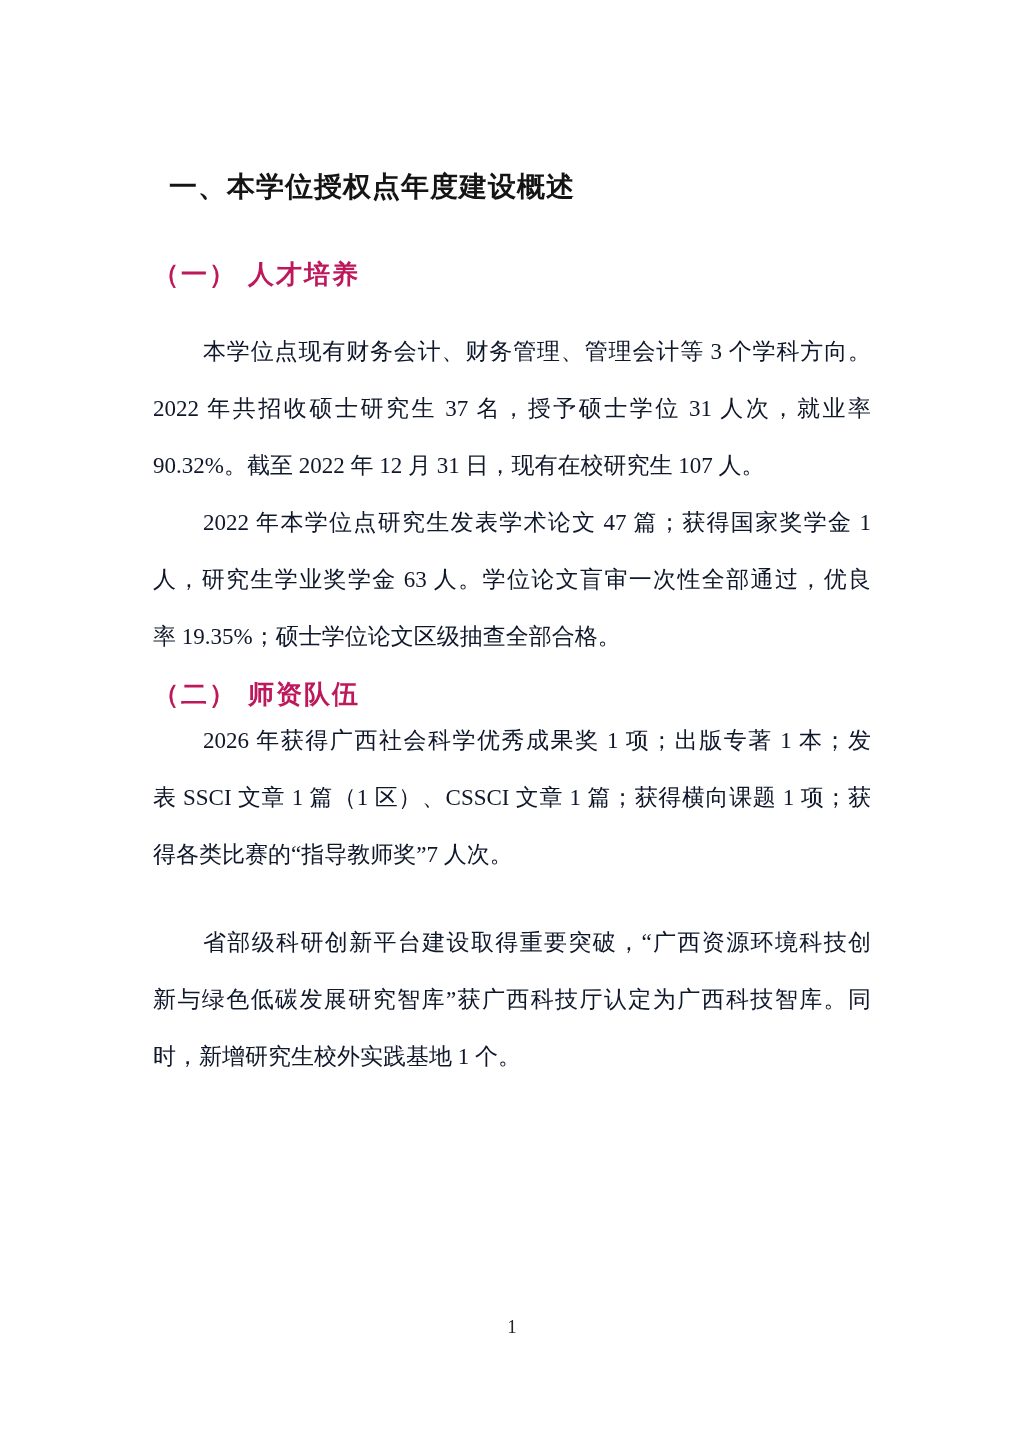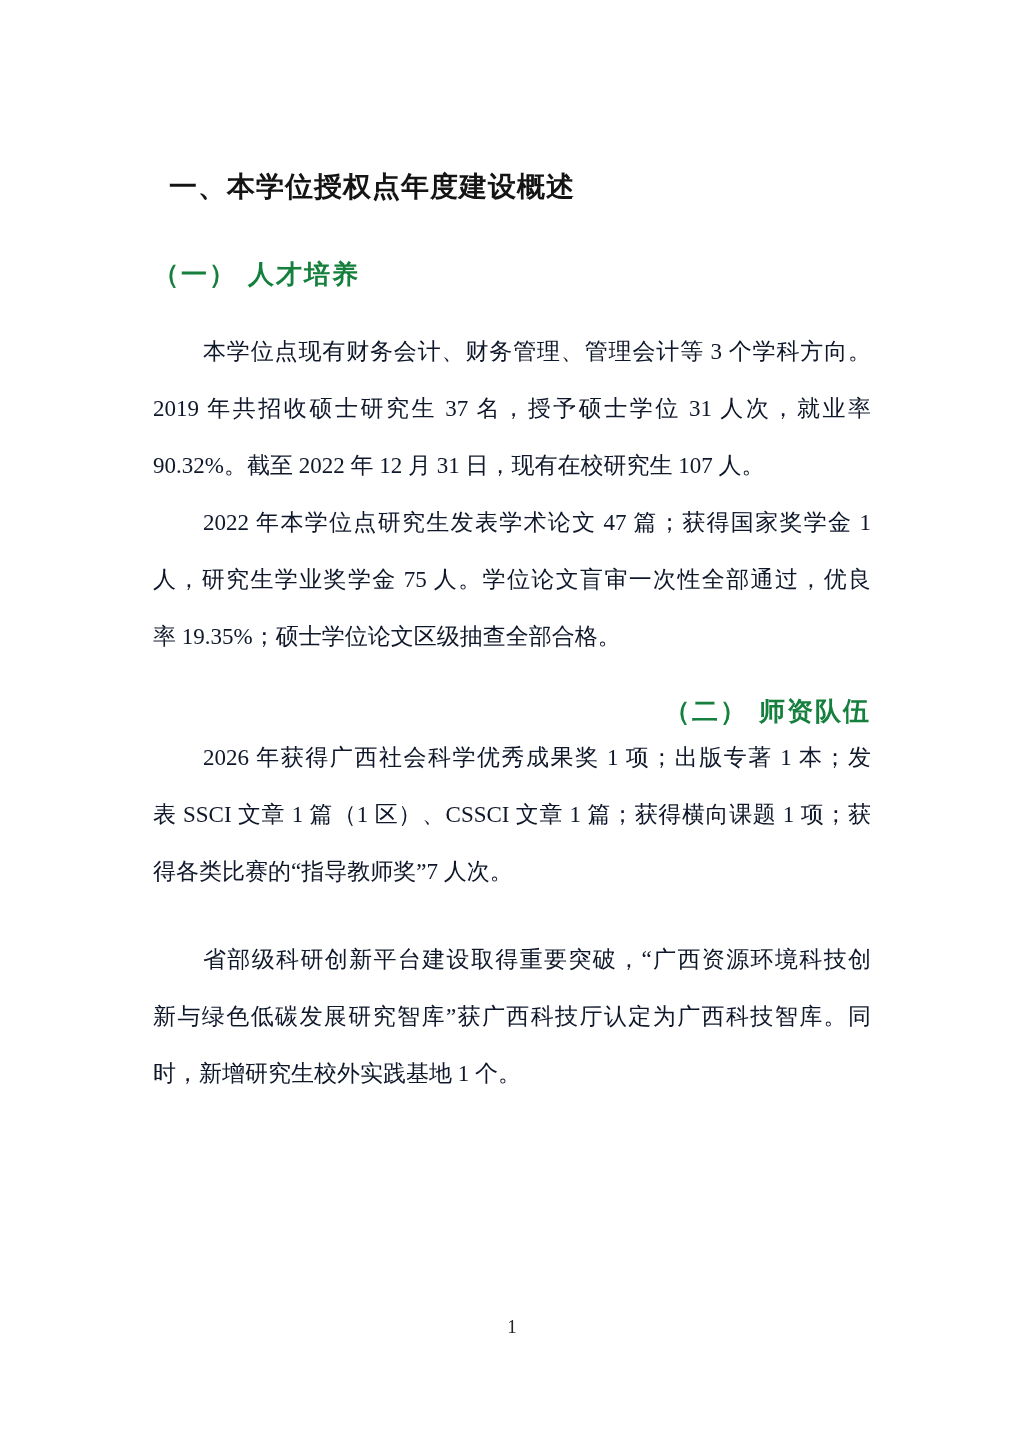--- a/index.html
+++ b/index.html
@@ -27,25 +27,25 @@
     line-height: 34px;
     letter-spacing: 1px;
     color: #141414;
   }
   h2.sec-heading {
     font-family: "DejaVu Serif", "Liberation Serif", serif;
     font-weight: bold;
     font-size: 26px;
     line-height: 36px;
     letter-spacing: 2px;
-    color: #15803d;
+    color: #be185d;
     margin: 0;
   }
   h2.h2-first { margin-top: 52px; }
-  h2.h2-next  { margin-top: 28px; text-align: right; }
+  h2.h2-next  { margin-top: 11px; }
   .para { margin: 0; }
   .para-lead { margin-top: 31px; }
   .ln {
     font-size: 23px;
     line-height: 57px;
     height: 57px;
     white-space: nowrap;
     color: #0f172a;
   }
   .ln.ind { text-indent: 50px; }
@@ -74,27 +74,27 @@
 
 <div class="page">
   <div class="content">
 
     <h1 class="doc-title">一、本学位授权点年度建设概述</h1>
 
     <h2 class="sec-heading h2-first">（一） 人才培养</h2>
 
     <div class="para para-lead">
       <div class="ln ind fill">本学位点现有财务会计、财务管理、管理会计等 3 个学科方向。</div>
-      <div class="ln fill">2019 年共招收硕士研究生 37 名，授予硕士学位 31 人次，就业率</div>
+      <div class="ln fill">2022 年共招收硕士研究生 37 名，授予硕士学位 31 人次，就业率</div>
       <div class="ln end">90.32%。截至 2022 年 12 月 31 日，现有在校研究生 107 人。</div>
     </div>
 
     <div class="para">
       <div class="ln ind fill">2022 年本学位点研究生发表学术论文 47 篇；获得国家奖学金 1</div>
-      <div class="ln fill">人，研究生学业奖学金 75 人。学位论文盲审一次性全部通过，优良</div>
+      <div class="ln fill">人，研究生学业奖学金 63 人。学位论文盲审一次性全部通过，优良</div>
       <div class="ln end">率 19.35%；硕士学位论文区级抽查全部合格。</div>
     </div>
 
     <h2 class="sec-heading h2-next">（二） 师资队伍</h2>
 
 
     <div class="para">
       <div class="ln ind fill">2026 年获得广西社会科学优秀成果奖 1 项；出版专著 1 本；发</div>
       <div class="ln fill">表 SSCI 文章 1 篇（1 区）、CSSCI 文章 1 篇；获得横向课题 1 项；获</div>
       <div class="ln end">得各类比赛的“指导教师奖”7 人次。</div>

